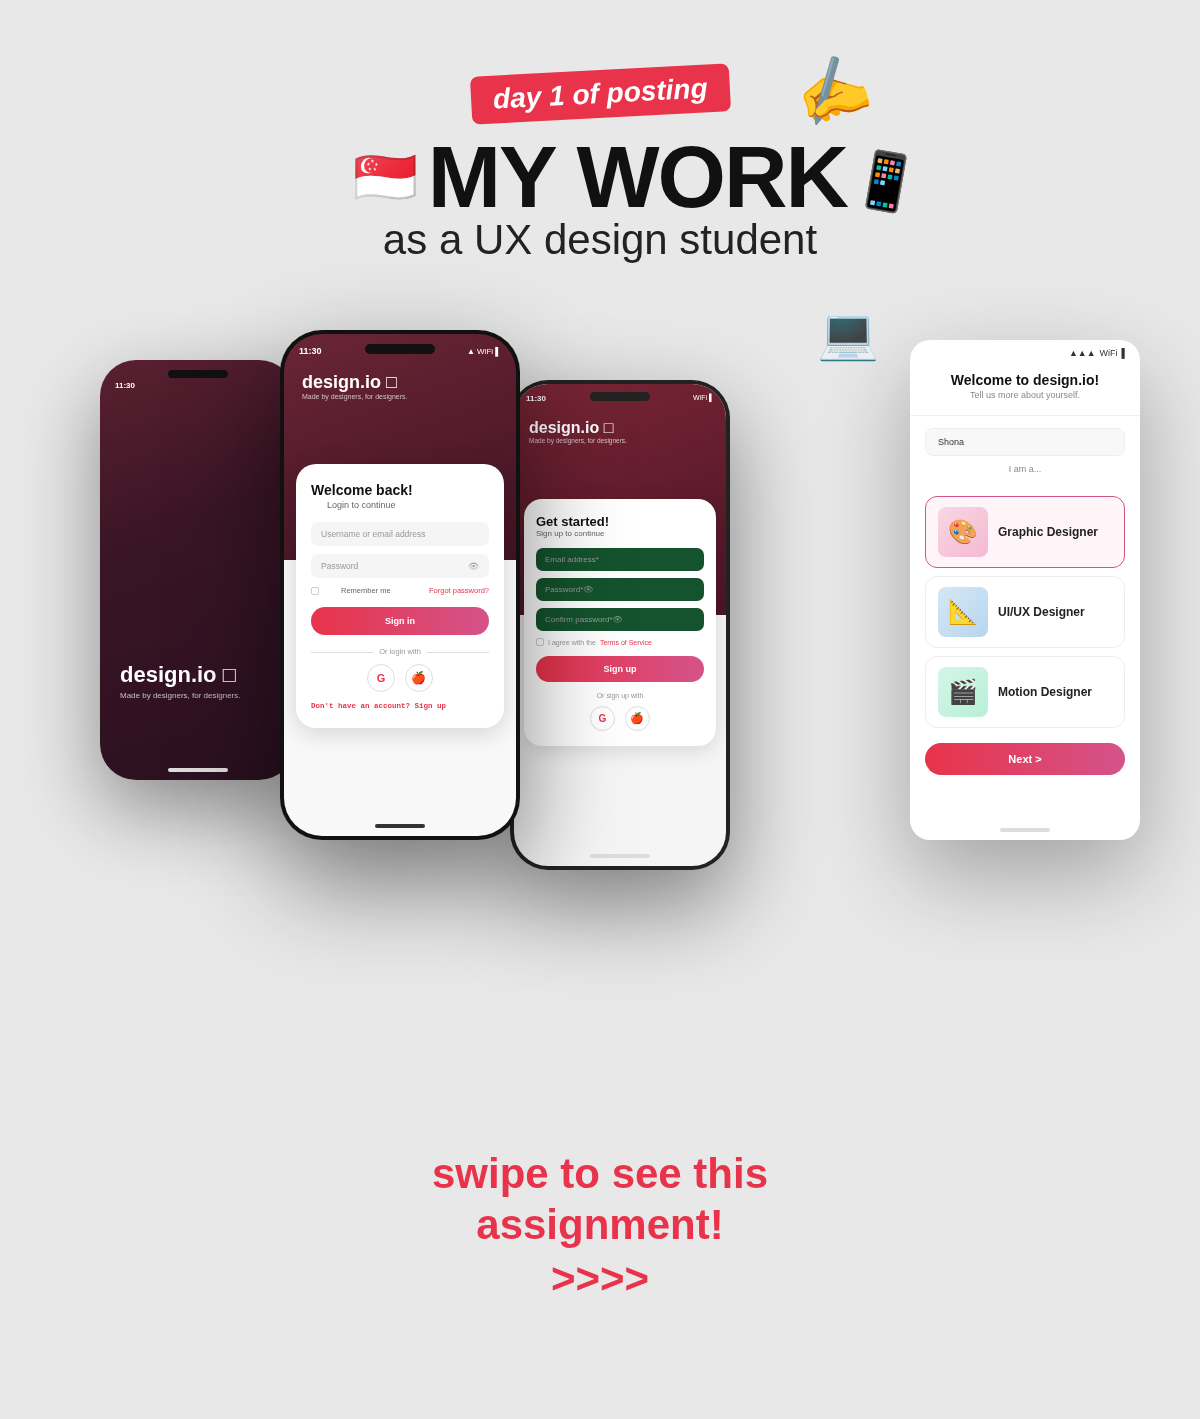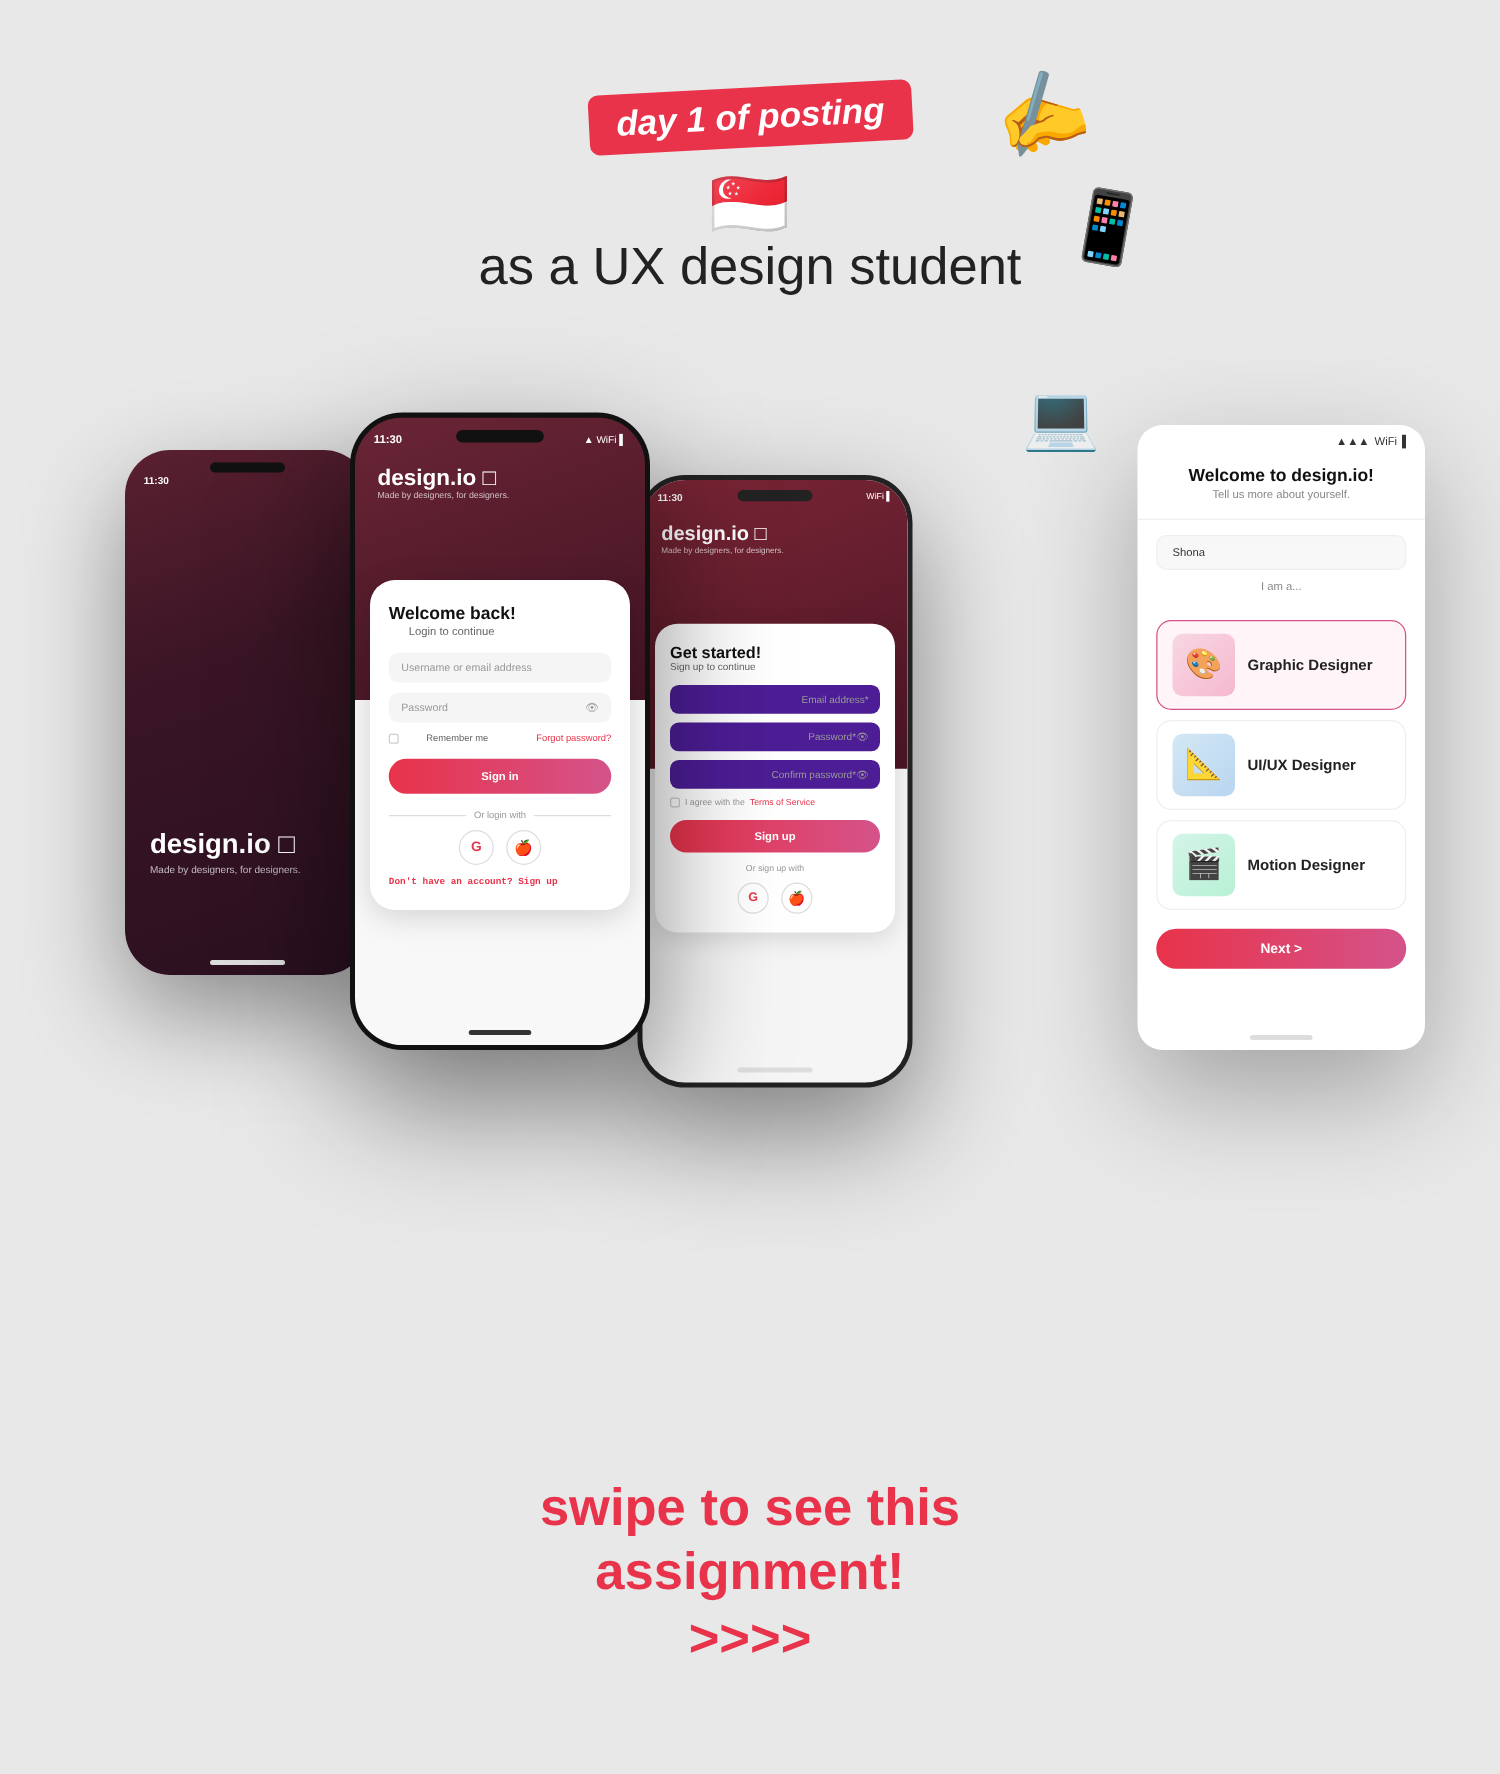--- a/index.html
+++ b/index.html
@@ -425,28 +425,28 @@
       background: white;
       border-radius: 18px;
       padding: 15px 12px;
       box-shadow: 0 5px 20px rgba(0,0,0,0.12);
     }
 
     .phone-3-card-title { font-size: 13px; font-weight: 700; color: #111; }
     .phone-3-card-sub { font-size: 8px; color: #666; margin-bottom: 10px; }
 
     .phone-3-field {
-      background: #4c1d95;
+      background: #14532d;
       border-radius: 7px;
       padding: 7px 9px;
       margin-bottom: 7px;
       font-size: 8px;
       color: #999;
       display: flex;
-      justify-content: flex-end;
+      justify-content: flex-start;
     }
 
     .terms-row {
       display: flex;
       align-items: center;
       gap: 4px;
       font-size: 7px;
       color: #999;
       margin-bottom: 10px;
     }
@@ -575,21 +575,21 @@
       text-align: center;
       border-radius: 25px;
       padding: 10px;
       font-size: 11px;
       font-weight: 600;
     }
 
     
     .bottom-area {
       position: absolute;
-      bottom: 84px;
+      bottom: 116px;
       left: 0;
       right: 0;
       text-align: center;
     }
 
     .swipe-text {
       font-size: 42px;
       font-weight: 700;
       color: #e8334a;
       line-height: 1.2;
@@ -646,20 +646,21 @@
   </style>
 </head>
 <body>
 
 <div class="header-area">
   <div class="badge-container">
     <div class="day-badge">day 1 of posting</div>
   </div>
   <div class="title-row">
     <span class="flag-emoji">🇸🇬</span>
+    <span class="my-work-text">MY WORK</span>
   </div>
   <div class="subtitle-row">as a UX design student</div>
 
   
   <div class="hand-icon">✍️</div>
   <div class="phone-icon">📱</div>
   <div class="laptop-icon">💻</div>
 </div>
 
 <div class="phones-area">

